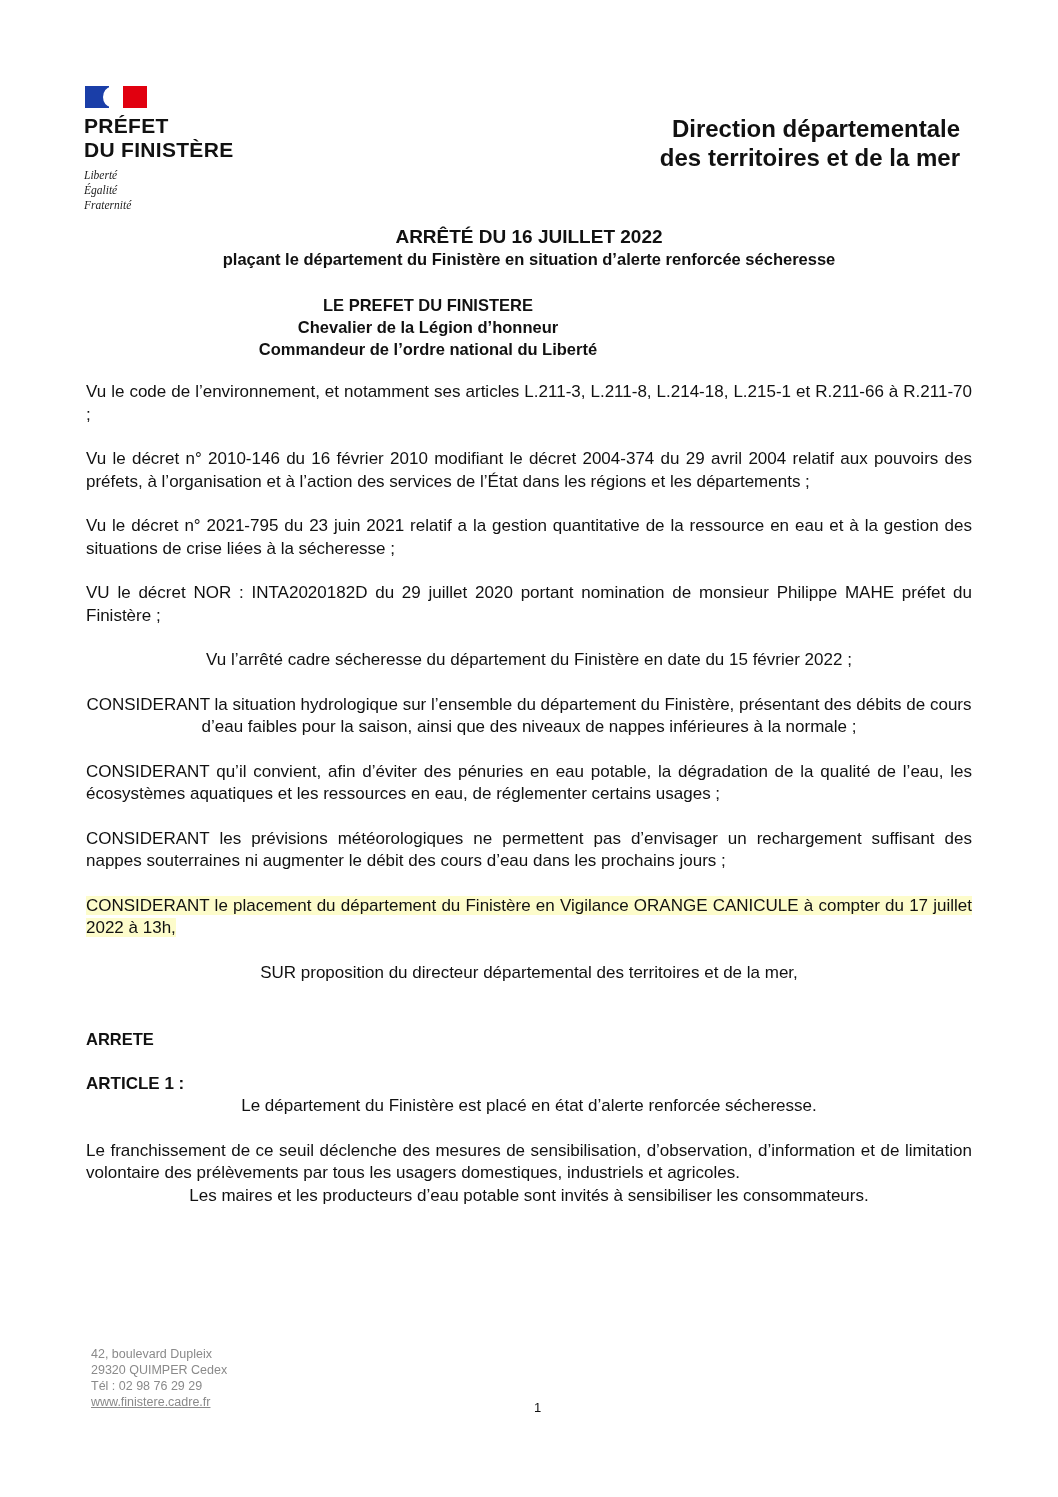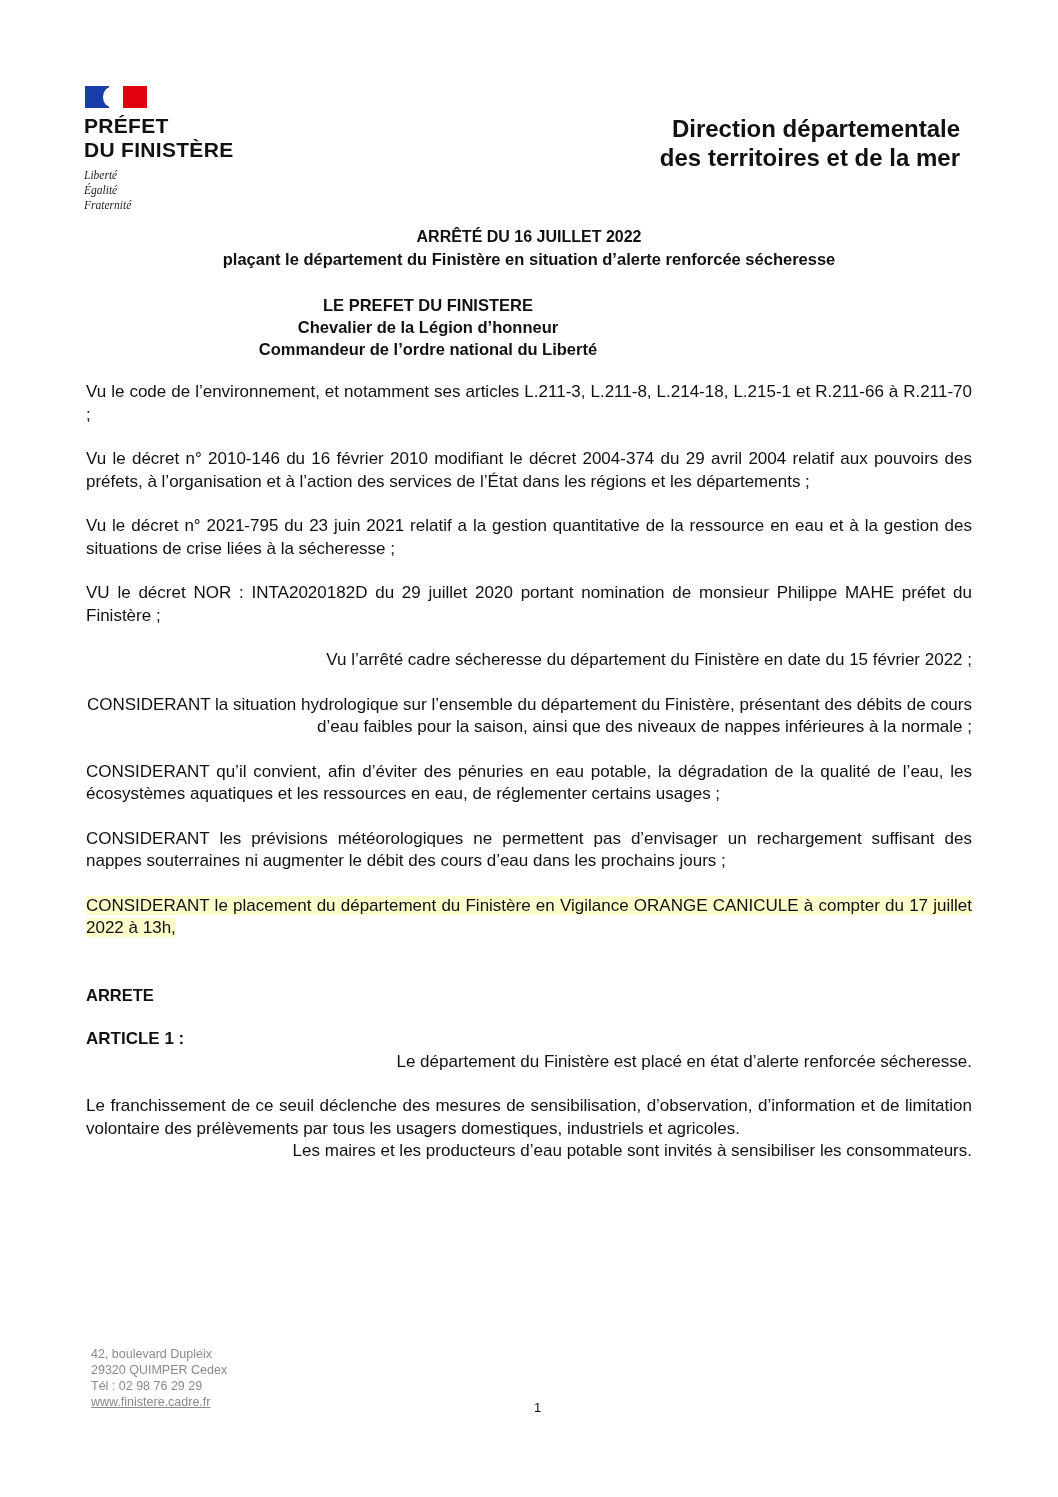--- a/index.html
+++ b/index.html
@@ -16,29 +16,29 @@
                     background: #fff; border-radius: 50% 40% 40% 50%; }
   .prefet-block { position: absolute; left: 84px; top: 114px; }
   .prefet-name { font-weight: bold; font-size: 21px; line-height: 24px; letter-spacing: 0.3px; color: #111; }
   .motto { font-family: "Liberation Serif", serif; font-style: italic; font-size: 11.5px; line-height: 15px; margin-top: 6px; color: #222; }
 
   .direction { position: absolute; right: 98px; top: 114px; text-align: right;
                font-weight: bold; font-size: 24px; line-height: 29px; color: #111; }
 
   
   .title-block { position: absolute; left: 0; width: 1058px; top: 226px; text-align: center; }
-  .title-main { font-weight: bold; font-size: 16px; line-height: 22px; }
+  .title-main { font-weight: bold; font-size: 19px; line-height: 22px; }
   .title-sub { font-weight: bold; font-size: 16.5px; line-height: 22px; }
   .prefet-heading { position: absolute; left: 0; width: 856px; top: 294px; text-align: center;
                     font-weight: bold; font-size: 16.5px; line-height: 22px; }
 
   
   .body { position: absolute; left: 86px; width: 886px; top: 381px; font-size: 17px; line-height: 22.5px; }
   .para { margin: 0 0 22px 0; text-align: justify; }
-  .para.left { text-align: right; }
+  .para.left { text-align: center; }
   .lead { font-weight: normal; }
   .highlight { background: #fdfccb; }
   .arrete-heading { font-weight: bold; font-size: 16.5px; margin: 44px 0 22px 0; }
   .article-title { font-weight: bold; margin: 0; }
   .para.tight { margin-bottom: 0; }
 
   
   .footer { position: absolute; left: 91px; top: 1346px; font-size: 12.5px; line-height: 16px; color: #8a8a8a; }
   .footer a { color: #8a8a8a; text-decoration: underline; }
   .page-number { position: absolute; left: 534px; top: 1400px; font-size: 13px; color: #111; }
@@ -84,20 +84,21 @@
     <p class="para"><span class="lead">Vu</span><span> le décret n° 2010-146 du 16 février 2010 modifiant le décret 2004-374 du 29 avril 2004 relatif aux pouvoirs des préfets, à l’organisation et à l’action des services de l’État dans les régions et les départements ;</span></p>
     <p class="para"><span class="lead">Vu</span><span> le décret n° 2021-795 du 23 juin 2021 relatif a la gestion quantitative de la ressource en eau et à la gestion des situations de crise liées à la sécheresse ;</span></p>
     <p class="para"><span class="lead">VU</span><span> le décret NOR : INTA2020182D du 29 juillet 2020 portant nomination de monsieur Philippe MAHE préfet du Finistère ;</span></p>
     <p class="para left"><span class="lead">Vu</span><span> l’arrêté cadre sécheresse du département du Finistère en date du 15 février 2022 ;</span></p>
 
     <p class="para left"><span>CONSIDERANT la situation hydrologique sur l’ensemble du département du Finistère, présentant des débits de cours d’eau faibles pour la saison, ainsi que des niveaux de nappes inférieures à la normale ;</span></p>
     <p class="para"><span>CONSIDERANT qu’il convient, afin d’éviter des pénuries en eau potable, la dégradation de la qualité de l’eau, les écosystèmes aquatiques et les ressources en eau, de réglementer certains usages ;</span></p>
     <p class="para"><span>CONSIDERANT les prévisions météorologiques ne permettent pas d’envisager un rechargement suffisant des nappes souterraines ni augmenter le débit des cours d’eau dans les prochains jours ;</span></p>
     <p class="para"><span class="highlight">CONSIDERANT le placement du département du Finistère en Vigilance ORANGE CANICULE à compter du 17 juillet 2022 à 13h,</span></p>
 
+    <p class="para left">SUR proposition du directeur départemental des territoires et de la mer,</p>
 
     <div class="arrete-heading">ARRETE</div>
 
     <p class="article-title">ARTICLE 1 :</p>
     <p class="para left">Le département du Finistère est placé en état d’alerte renforcée sécheresse.</p>
     <p class="para tight">Le franchissement de ce seuil déclenche des mesures de sensibilisation, d’observation, d’information et de limitation volontaire des prélèvements par tous les usagers domestiques, industriels et agricoles.</p>
     <p class="para left tight">Les maires et les producteurs d’eau potable sont invités à sensibiliser les consommateurs.</p>
   </div>
 
   <div class="footer">

